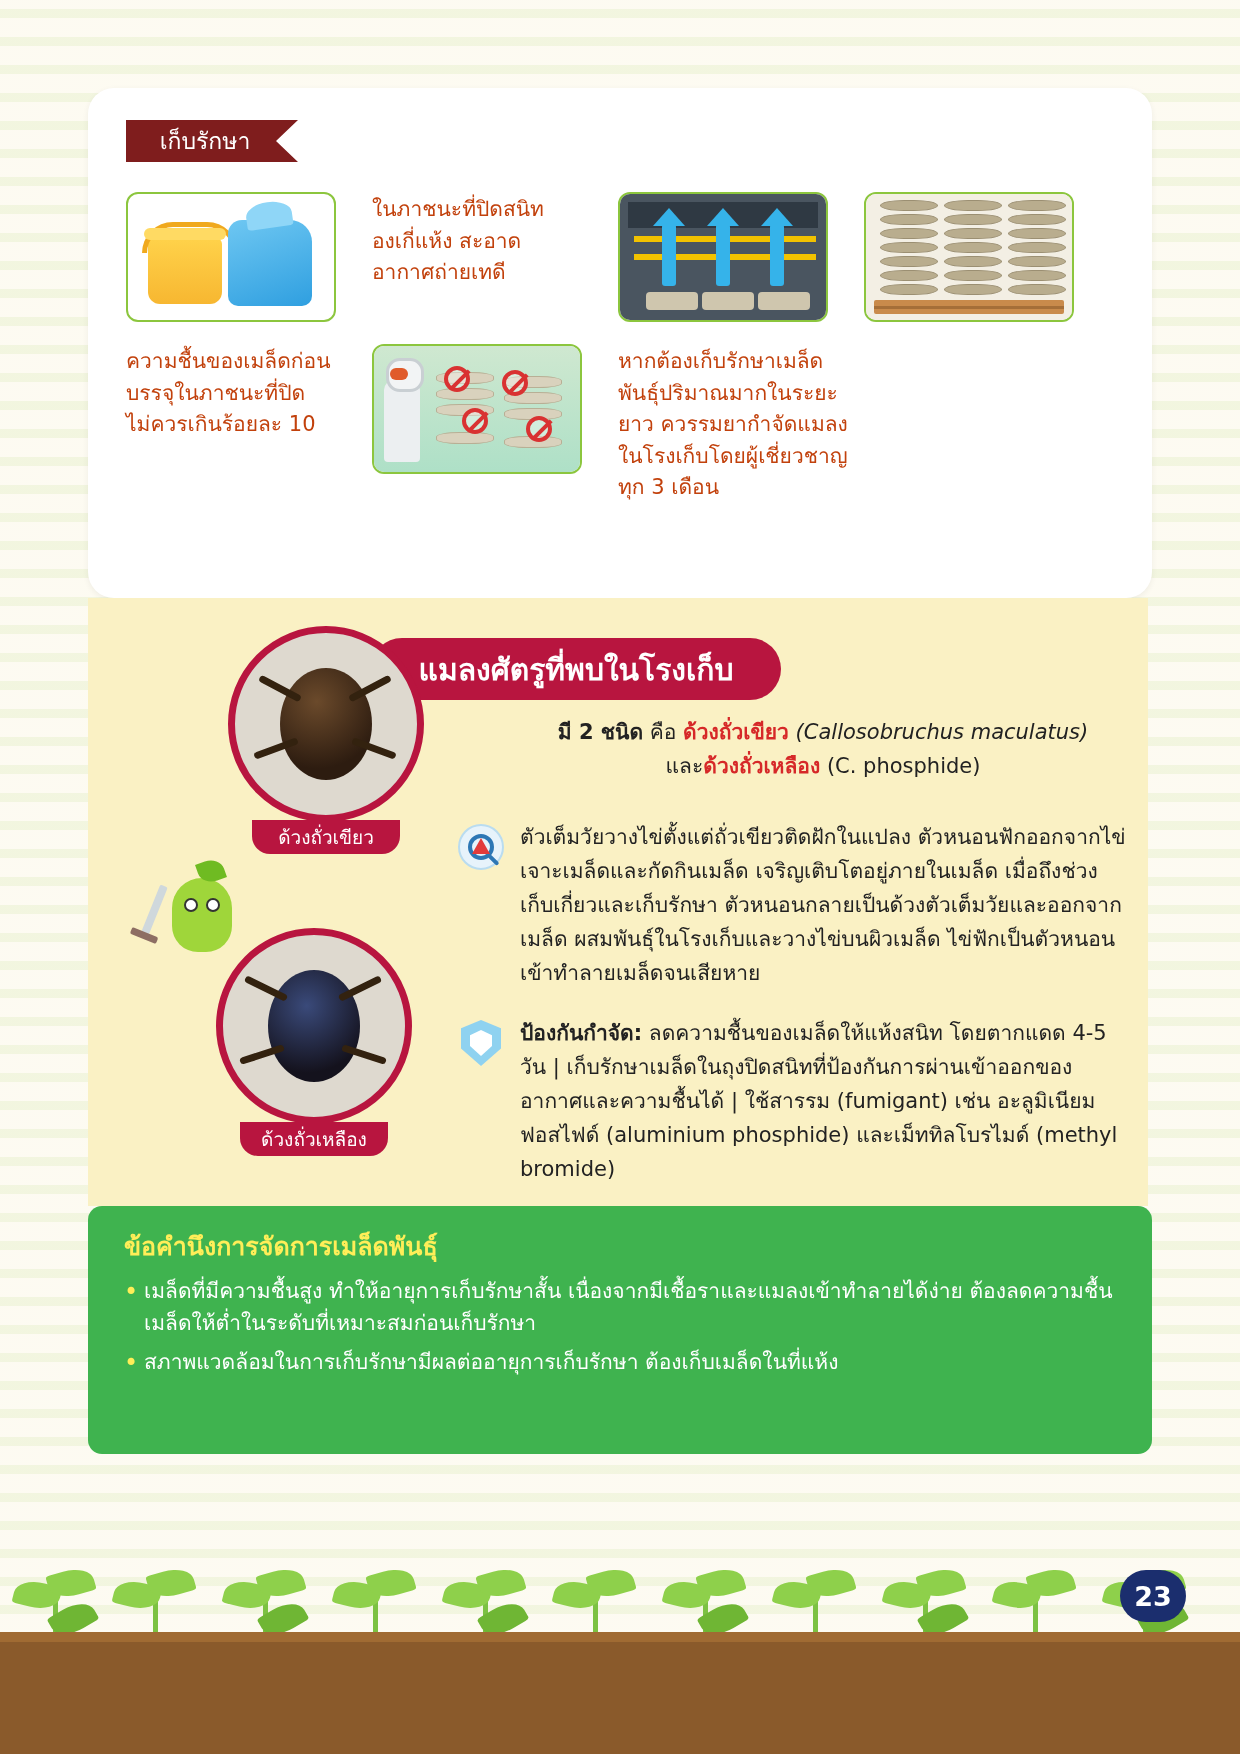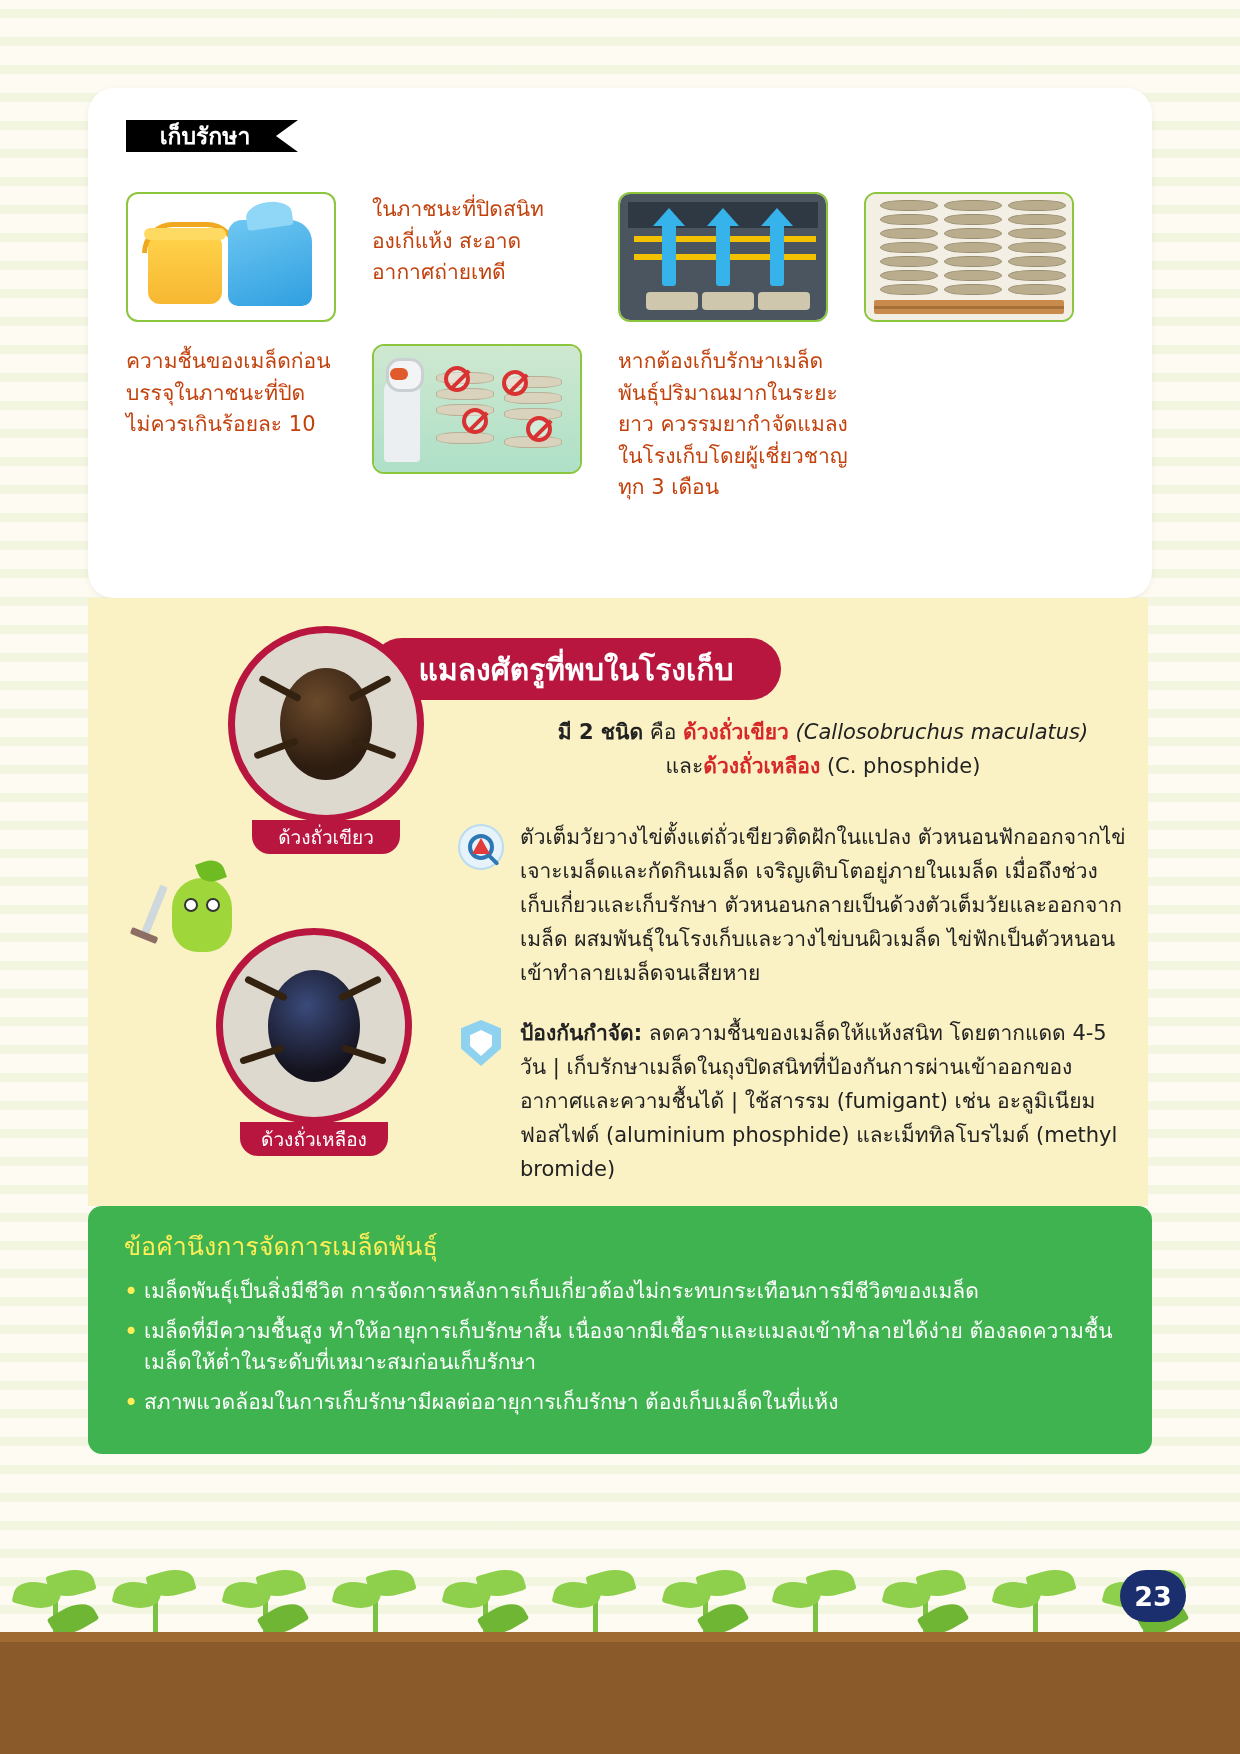--- a/index.html
+++ b/index.html
@@ -22,24 +22,24 @@
   .page { position:absolute; inset:0; z-index:2; }
 
   
   .card-storage {
     position:absolute; left:88px; top:88px; width:1064px; height:510px;
     background:#ffffff; border-radius:26px;
     box-shadow:0 2px 6px rgba(0,0,0,0.06);
   }
   .ribbon {
     position:absolute; left:38px; top:32px;
-    height:32px; min-width:172px;
-    background:#000000;
+    height:42px; min-width:172px;
+    background:#7f1d1d;
     color:#ffffff;
-    font-size:23px; font-weight:bold;
+    font-size:23px; font-weight:normal;
     display:flex; align-items:center; justify-content:center;
     padding:0 34px 0 20px;
     clip-path:polygon(0 0, 100% 0, calc(100% - 22px) 50%, 100% 100%, 0 100%);
   }
   .grid2 {
     position:absolute; left:38px; top:104px; right:28px;
     display:grid; grid-template-columns: 232px 232px 232px 1fr;
     grid-template-rows:auto auto; column-gap:14px; row-gap:22px;
   }
   .thumb {
@@ -179,21 +179,21 @@
     display:flex; align-items:center; justify-content:center;
   }
   .shield-inner { width:22px; height:26px; background:#ffffff; clip-path:polygon(50% 0,100% 20%,100% 62%,50% 100%,0 62%,0 20%); }
   .para { font-size:21px; line-height:1.62; color:#222; }
 
   
   .note-box {
     position:absolute; left:88px; top:1206px; width:1064px; height:248px;
     background:#3fb34f; border-radius:14px; padding:18px 30px;
   }
-  .note-title { color:#ffee58; font-size:25px; font-weight:normal; margin:2px 0 10px 6px; }
+  .note-title { color:#ffee58; font-size:25px; font-weight:bold; margin:2px 0 10px 6px; }
   .note-list { list-style:none; margin:0; padding:0; }
   .note-list li {
     color:#ffffff; font-size:21px; line-height:1.5; margin-bottom:8px;
     padding-left:26px; position:relative;
   }
   .note-list li:before{
     content:"•"; position:absolute; left:6px; top:-2px; color:#ffee58; font-size:24px;
   }
 
   
@@ -373,21 +373,20 @@
       <div class="para">
         <span class="b-bold">ป้องกันกำจัด:</span><span> ลดความชื้นของเมล็ดให้แห้งสนิท โดยตากแดด 4-5 วัน | เก็บรักษาเมล็ดในถุงปิดสนิทที่ป้องกันการผ่านเข้าออกของอากาศและความชื้นได้ | ใช้สารรม (fumigant) เช่น  อะลูมิเนียมฟอสไฟด์ (aluminium phosphide) และเม็ททิลโบรไมด์ (methyl bromide)</span>
       </div>
     </div>
 
   </div>
 
   <div class="note-box">
     <div class="note-title">ข้อคำนึงการจัดการเมล็ดพันธุ์</div>
     <ul class="note-list">
-      <li>เมล็ดพันธุ์เป็นสิ่งมีชีวิต การจัดการหลังการเก็บเกี่ยวต้องไม่กระทบกระเทือนการมีชีวิตของเมล็ด</li>
       <li>เมล็ดที่มีความชื้นสูง ทำให้อายุการเก็บรักษาสั้น เนื่องจากมีเชื้อราและแมลงเข้าทำลายได้ง่าย ต้องลดความชื้นเมล็ดให้ต่ำในระดับที่เหมาะสมก่อนเก็บรักษา</li>
       <li>สภาพแวดล้อมในการเก็บรักษามีผลต่ออายุการเก็บรักษา ต้องเก็บเมล็ดในที่แห้ง</li>
     </ul>
   </div>
 
   <div class="plants">
     <div class="sprout" style="left:20px;">
         <div class="stem"></div>
         <div class="lf l"></div>
         <div class="lf r"></div>

